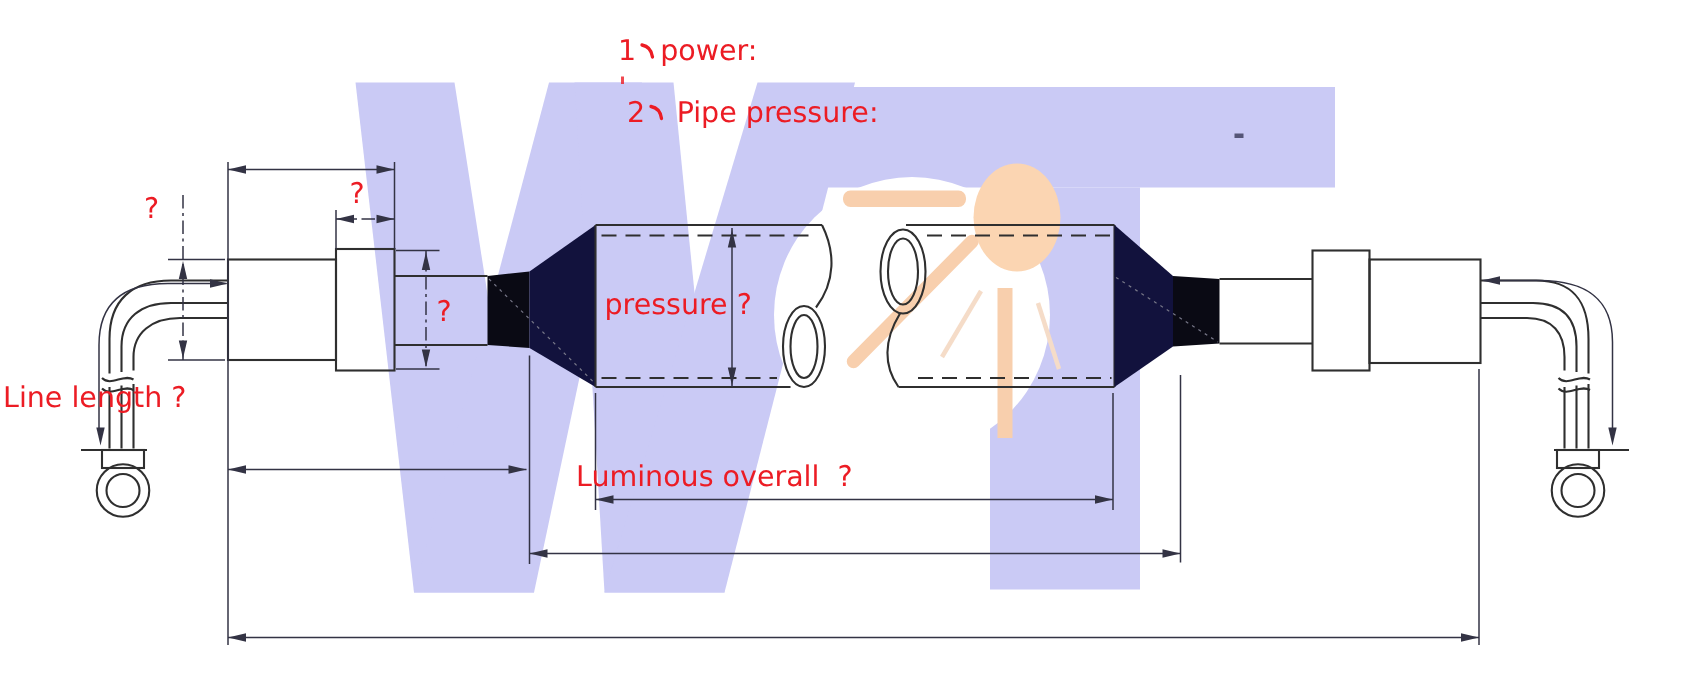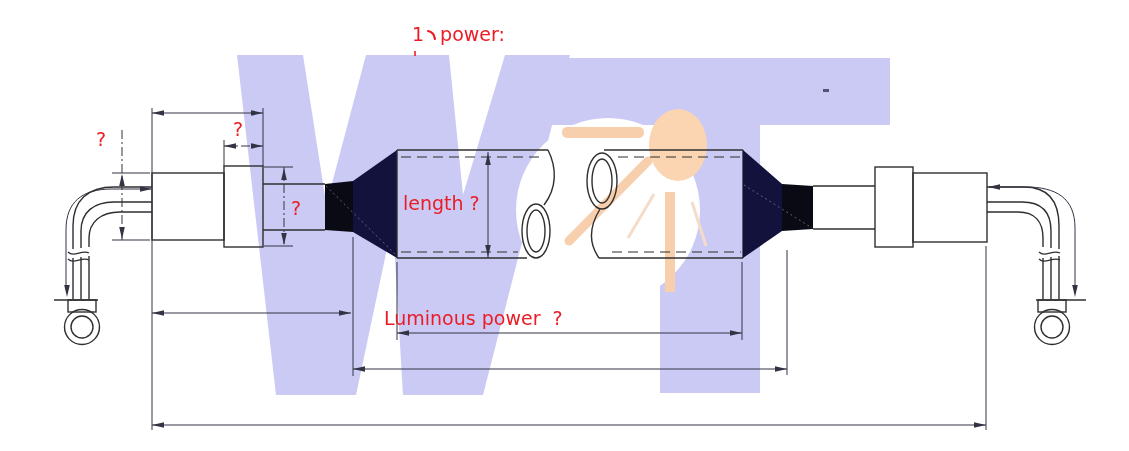--- a/index.html
+++ b/index.html
@@ -180,26 +180,30 @@
         <polygon points="67,297 64.2,285 69.8,285"></polygon>
       <polygon points="988,187 1000,184.2 1000,189.8"></polygon>
         <polygon points="1075,297 1072.2,285 1077.8,285"></polygon>
     </g>
   </svg>
 
   <div class="lbl" style="left:412px;top:24px;"><span class="num">1</span><span class="cjk-comma"><svg width="13" height="14">
           <path d="M3,4 q6,1 7,8" stroke="#ec1c24" stroke-width="2.2" fill="none" stroke-linecap="round"></path>
         </svg></span><span>power:</span></div>
 
+  <div class="lbl" style="left:418px;top:65px;"><span class="num">2</span><span class="cjk-comma wide"><svg width="13" height="14">
+          <path d="M3,4 q6,1 7,8" stroke="#ec1c24" stroke-width="2.2" fill="none" stroke-linecap="round"></path>
+        </svg></span><span>Pipe pressure:</span></div>
 
 
   <div class="lbl" style="left:96px;top:129px;">?</div>
 
   <div class="lbl" style="left:233px;top:119px;">?</div>
 
   <div class="lbl" style="left:291px;top:198px;">?</div>
 
-
-  <div class="lbl" style="left:403px;top:193px;">length ?</div>
-
-  <div class="lbl" style="left:384px;top:308px;">Luminous power  ?</div>
+  <div class="lbl" style="left:2px;top:255px;">Line length ?</div>
+
+  <div class="lbl" style="left:403px;top:193px;">pressure ?</div>
+
+  <div class="lbl" style="left:384px;top:308px;">Luminous overall  ?</div>
 
 </div>
 
 </body></html>

